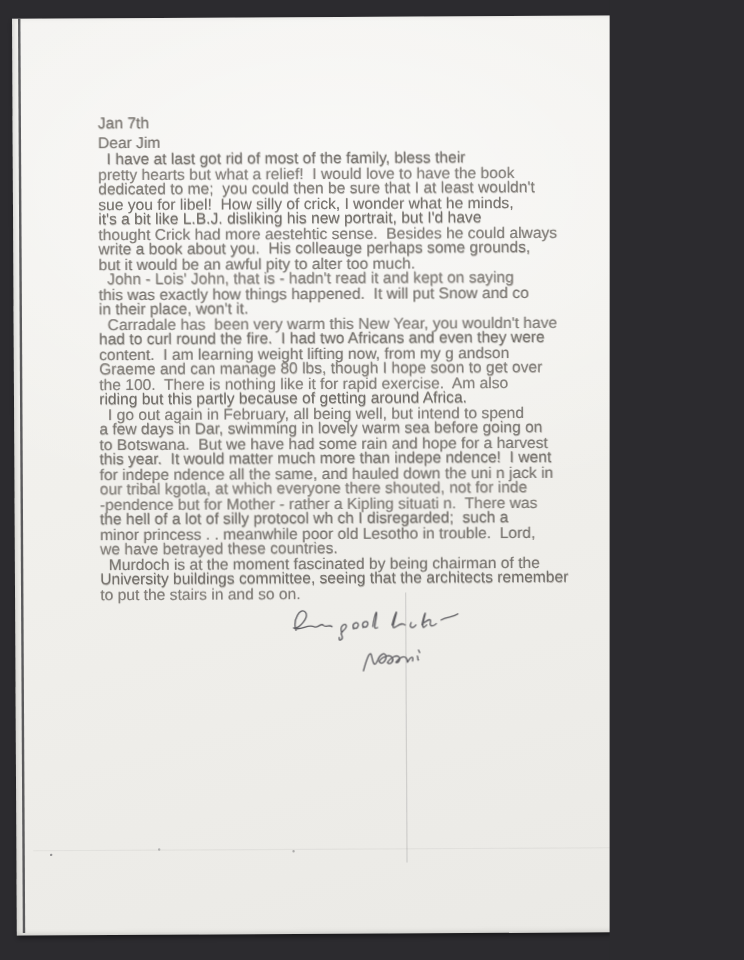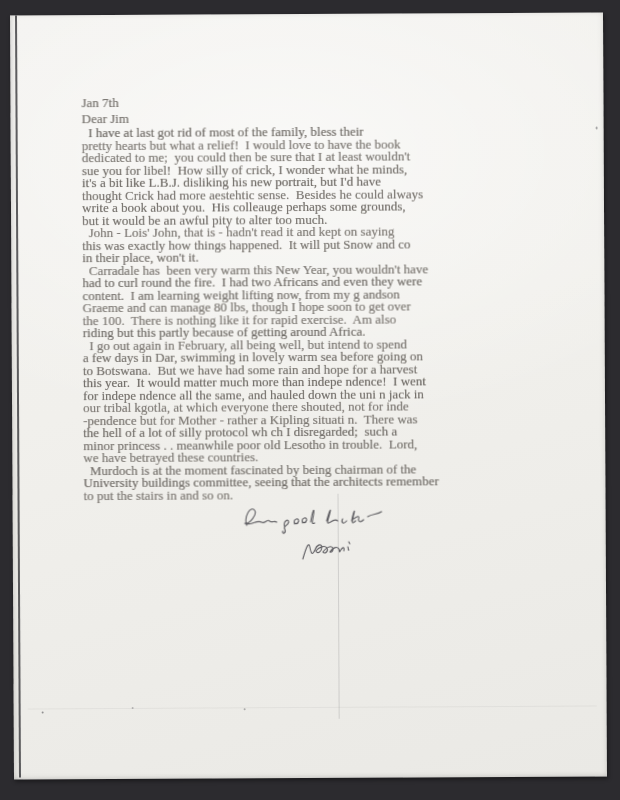--- a/index.html
+++ b/index.html
@@ -5,25 +5,25 @@
   :root {
     --bg: #2c2b2f;
     --paper: #f1f0ec;
     --ink: #76726d;
     --sig-ink: #45444a;
   }
   * { margin: 0; padding: 0; box-sizing: border-box; }
   html, body { background: var(--bg); }
   .scan {
     position: relative;
-    width: 620px;
+    width: 508px;
     height: 800px;
     background: var(--bg);
     overflow: hidden;
-    font-family: Liberation Serif, serif;
+    font-family: Liberation Sans, sans-serif;
   }
   .paper {
     position: absolute;
     left: 12px;
     top: 14px;
     width: 593px;
     height: 764px;
     background:
       radial-gradient(ellipse 700px 400px at 45% 18%, rgba(255,255,255,0.55), rgba(255,255,255,0) 70%),
       linear-gradient(165deg, #f3f2ef 0%, var(--paper) 45%, #eae9e5 100%);

